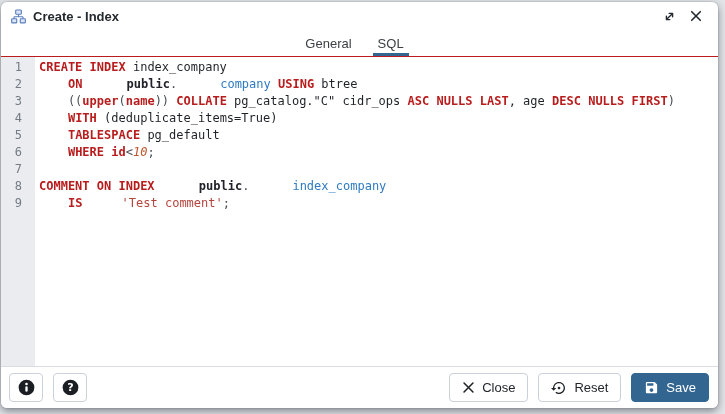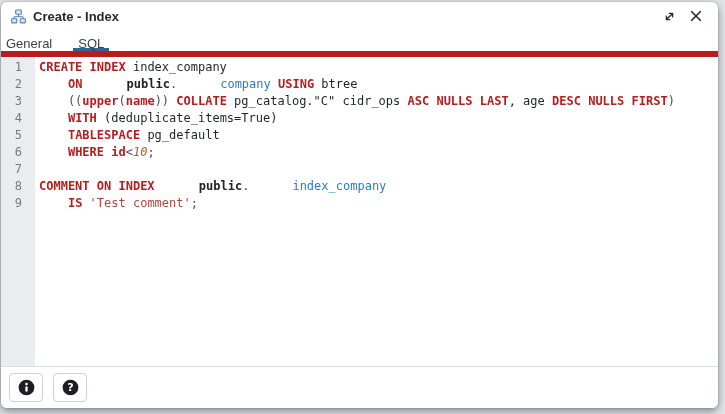--- a/index.html
+++ b/index.html
@@ -30,21 +30,23 @@
   .titlebar .spacer { flex:1; }
   .win-btn {
     background:none; border:none; cursor:pointer;
     width:20px; height:20px; display:flex; align-items:center; justify-content:center;
     padding:0;
   }
   
   .tabs {
     height:27px; flex:0 0 27px;
     display:flex; align-items:stretch;
-    border-bottom:6px solid #b91c1c;
+    padding-left:6px;
+    border-bottom:1px solid #b91c1c;
+    justify-content:center;
   }
   .tab {
     font-size:13px; color:#3c4046;
     padding:6px 5px 0 5px; margin-right:16px;
     border-bottom:3px solid transparent;
     cursor:pointer; white-space:nowrap;
   }
   .tab.active { border-bottom-color:#326690; }
   
   .editor {
@@ -68,21 +70,21 @@
     white-space:pre;
     color:#1f2328;
   }
   .code-line { height:17px; }
   .tk-kw  { color:#b91c1c; font-weight:bold; }
   .tk-obj { color:#22222a; font-weight:bold;padding-left:37px; }
   .tk-id  { color:#2f7bc3;margin-left:43px; }
   .tk-txt { color:#1f2328; }
   .tk-pun { color:#4a4e55; }
   .tk-num { color:#c0562e;font-style:italic; }
-  .tk-str { color:#b5443c; }
+  .tk-str { color:#b5443c;margin-left:32px; }
   
   .footer {
     flex:0 0 42px; height:42px;
     border-top:1px solid #d9dde2;
     display:flex; align-items:center;
     padding:0 9px 0 8px; gap:10px;
     background:#ffffff;
   }
   .btn {
     display:inline-flex; align-items:center; justify-content:center; gap:7px;
@@ -168,15 +170,41 @@
     </button>
     <button class="btn icon-btn">
       <span class="icon">
         <svg width="17" height="17" viewBox="0 0 16 16">
           <circle cx="8" cy="8" r="7.4" fill="#1b1f23"></circle>
           <text x="8" y="11.6" text-anchor="middle" font-family="DejaVu Sans, sans-serif" font-size="10.5" font-weight="bold" fill="#ffffff">?</text>
         </svg>
       </span>
     </button>
 
+    <div class="btn-right-group">
+      <button class="btn text-btn">
+        <span class="icon">
+          <svg width="13" height="13" viewBox="0 0 14 14">
+            <path d="M2.2 2.2 L11.8 11.8 M11.8 2.2 L2.2 11.8" stroke="#22262b" stroke-width="1.7" stroke-linecap="round"></path>
+          </svg>
+        </span>
+        <span>Close</span>
+      </button>
+      <button class="btn text-btn">
+        <span class="icon">
+          <svg width="16" height="16" viewBox="0 0 24 24">
+            <path fill="#22262b" d="M14 12c0-1.1-.9-2-2-2s-2 .9-2 2 .9 2 2 2 2-.9 2-2zm-2-9c-4.97 0-9 4.03-9 9H0l4 4 4-4H5c0-3.87 3.13-7 7-7s7 3.13 7 7-3.13 7-7 7c-1.51 0-2.91-.49-4.06-1.3l-1.42 1.44C8.04 20.3 9.94 21 12 21c4.97 0 9-4.03 9-9s-4.03-9-9-9z"></path>
+          </svg>
+        </span>
+        <span>Reset</span>
+      </button>
+      <button class="btn text-btn primary">
+        <span class="icon">
+          <svg width="15" height="15" viewBox="0 0 24 24">
+            <path fill="#ffffff" d="M17 3H5c-1.1 0-2 .9-2 2v14c0 1.1.9 2 2 2h14c1.1 0 2-.9 2-2V7l-4-4zm-5 16c-1.66 0-3-1.34-3-3s1.34-3 3-3 3 1.34 3 3-1.34 3-3 3zm3-10H5V5h10v4z"></path>
+          </svg>
+        </span>
+        <span>Save</span>
+      </button>
+    </div>
   </div>
 
 </div>
 
 </body></html>

